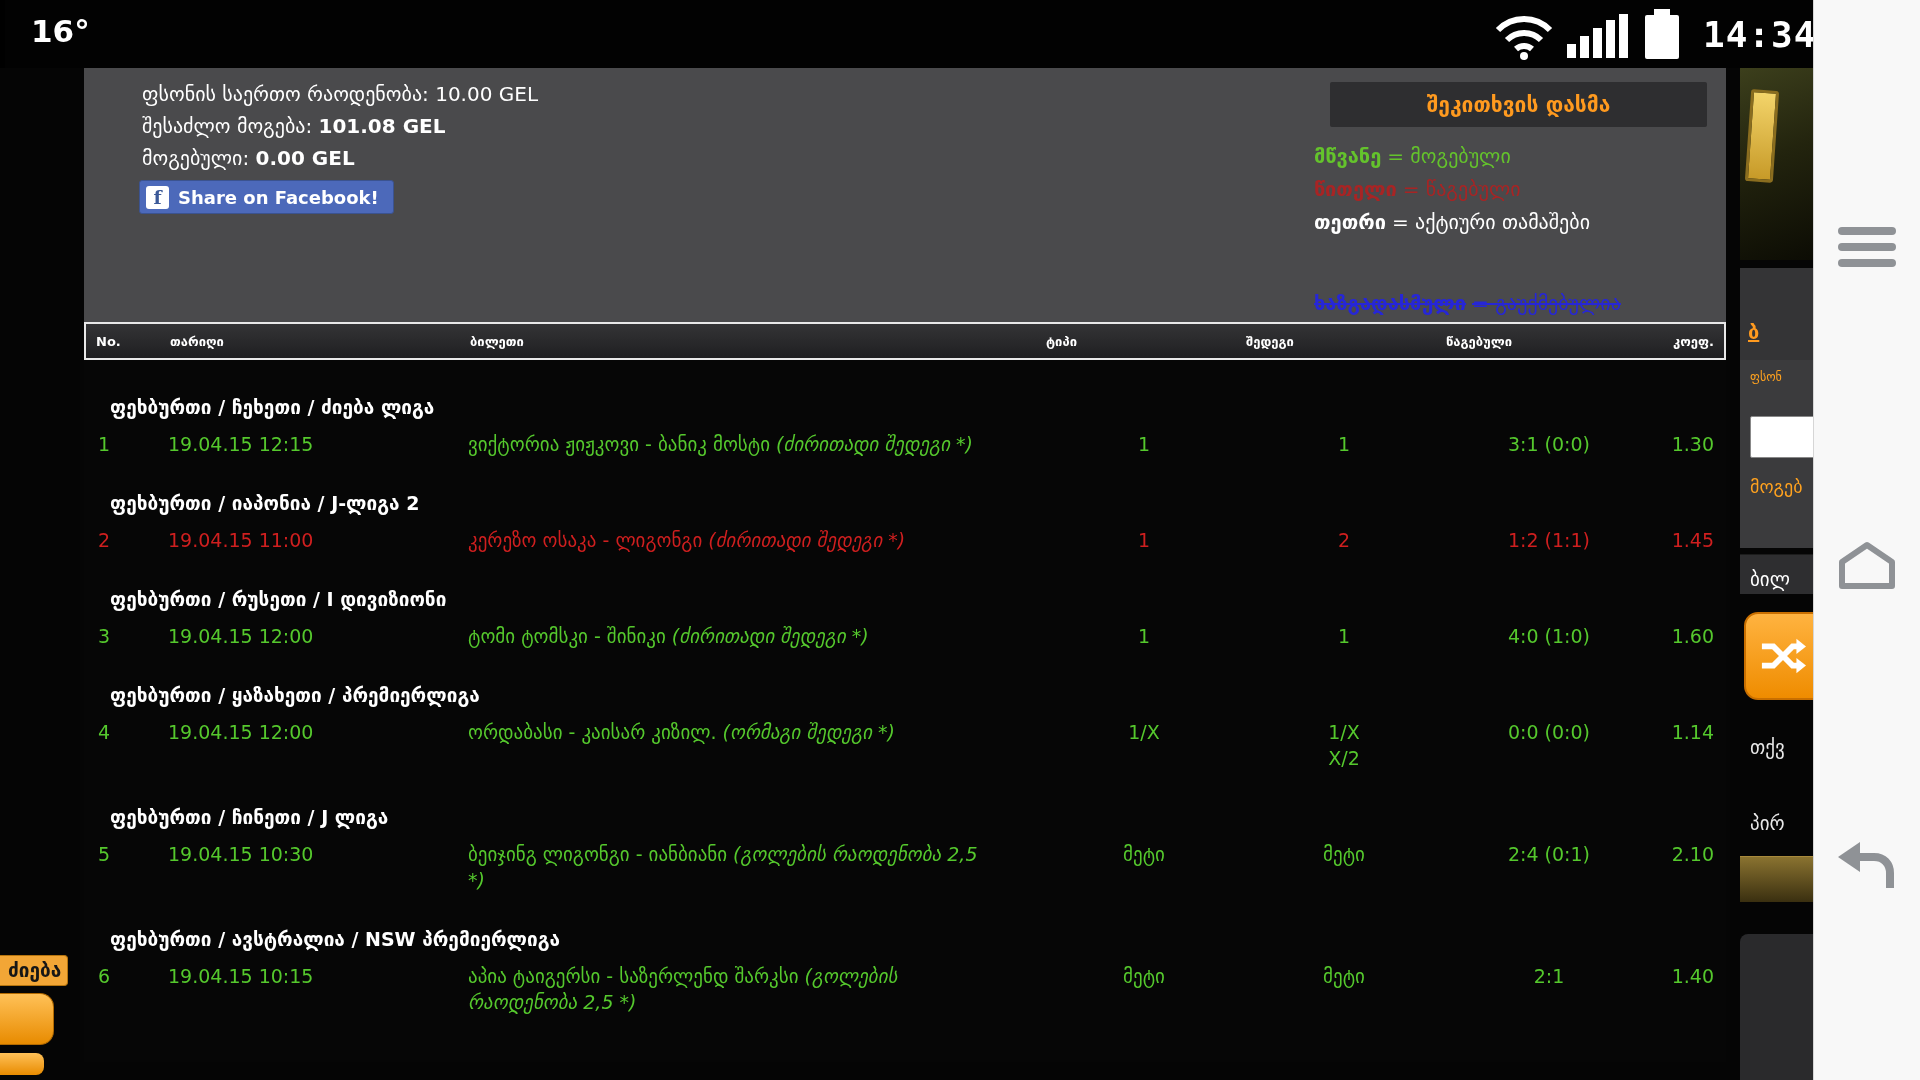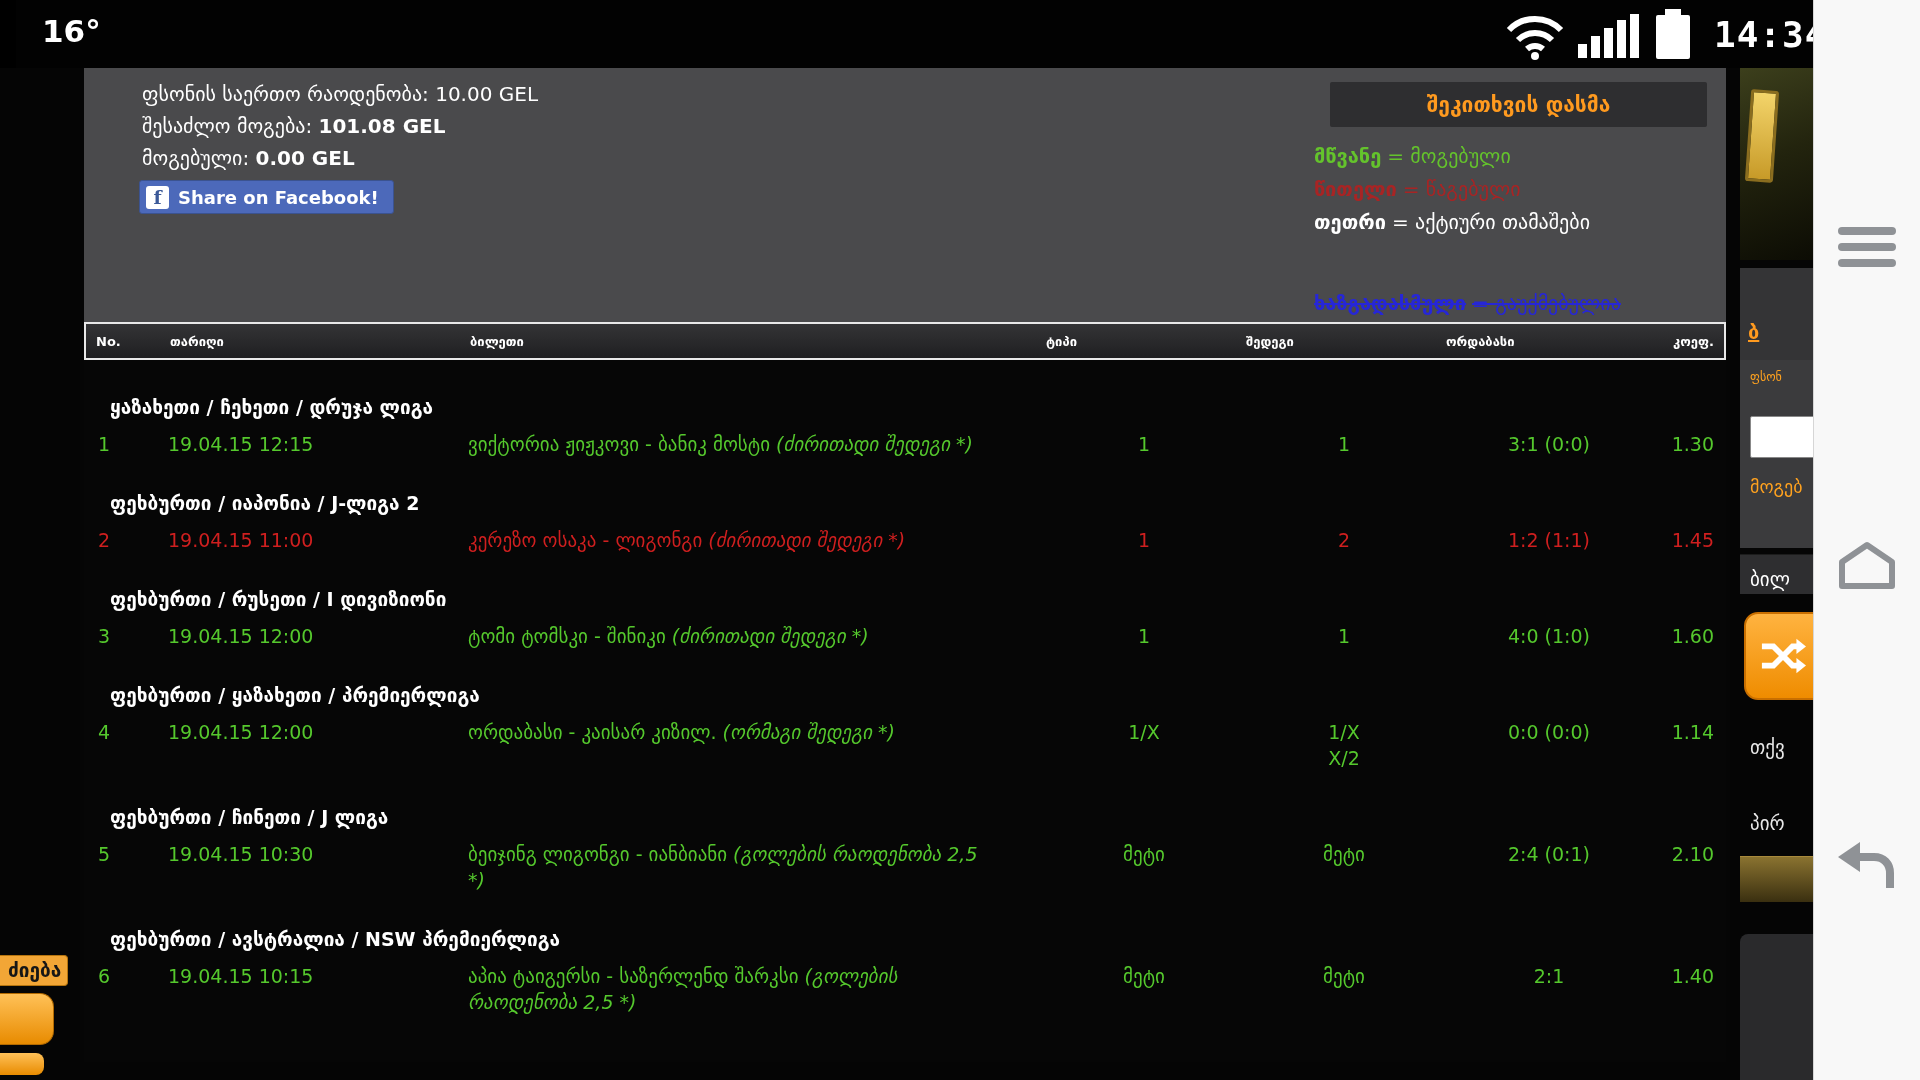--- a/index.html
+++ b/index.html
@@ -3,21 +3,21 @@
 <meta charset="utf-8">
 <style>
   * { margin:0; padding:0; box-sizing:border-box; }
   html,body { background:#000; }
   .screen {
     position:relative; width:1920px; height:1080px; overflow:hidden;
     background:#000; font-family:"DejaVu Sans", sans-serif;
   }
 
   
-  .statusbar { position:absolute; left:16px; top:0; width:1813px; height:68px; background:#020202;padding-left:38px; }
+  .statusbar { position:absolute; left:5px; top:0; width:1813px; height:68px; background:#020202;padding-left:38px; }
   .temp { position:absolute; left:26px; top:13px; color:#fff; font-size:31px; font-weight:bold; }
   .sb-icon { position:absolute; top:12px; }
   .wifi { left:1490px; }
   .signal { left:1562px; top:14px; display:flex; align-items:flex-end; gap:4px; height:44px; }
   .signal i { display:block; width:9px; background:#fff; }
   .battery { left:1640px; top:9px; width:34px; height:50px; }
   .battery .cap { width:16px; height:6px; background:#fff; margin:0 auto; }
   .battery .body { width:34px; height:44px; background:#fff; border-radius:2px; }
   .clock { position:absolute; left:1698px; top:14px; color:#fff; font-size:36px; font-weight:bold;
            font-family:"DejaVu Sans Mono", monospace; letter-spacing:1px; }
@@ -207,27 +207,27 @@
           </div>
         </div>
       </div>
 
       <div class="thead">
         <div class="h-no">No.</div>
         <div class="h-date">თარიღი</div>
         <div class="h-ticket">ბილეთი</div>
         <div class="h-c">ტიპი</div>
         <div class="h-c">შედეგი</div>
-        <div class="h-c">ორდაბასი</div>
+        <div class="h-c">წაგებული</div>
         <div class="h-coef">კოეფ.</div>
       </div>
 
       <div class="tbody">
 
-        <div class="league-row">ყაზახეთი / ჩეხეთი / დრუჯა ლიგა</div>
+        <div class="league-row">ფეხბურთი / ჩეხეთი / ძიება ლიგა</div>
         <div class="bet-row won">
           <div class="c-no">1</div>
           <div class="c-date">19.04.15 12:15</div>
           <div class="c-ticket">
             <span>ვიქტორია ჟიჟკოვი - ბანიკ მოსტი</span>
             <span class="bet-type">(ძირითადი შედეგი *)</span>
           </div>
           <div class="c-type">1</div>
           <div class="c-result">1</div>
           <div class="c-score">3:1 (0:0)</div>

